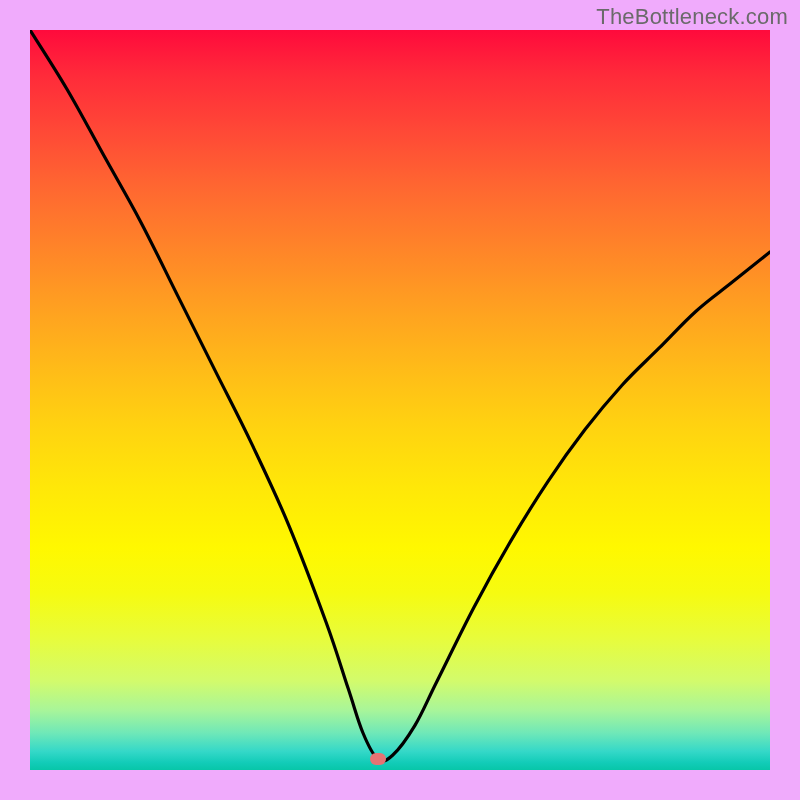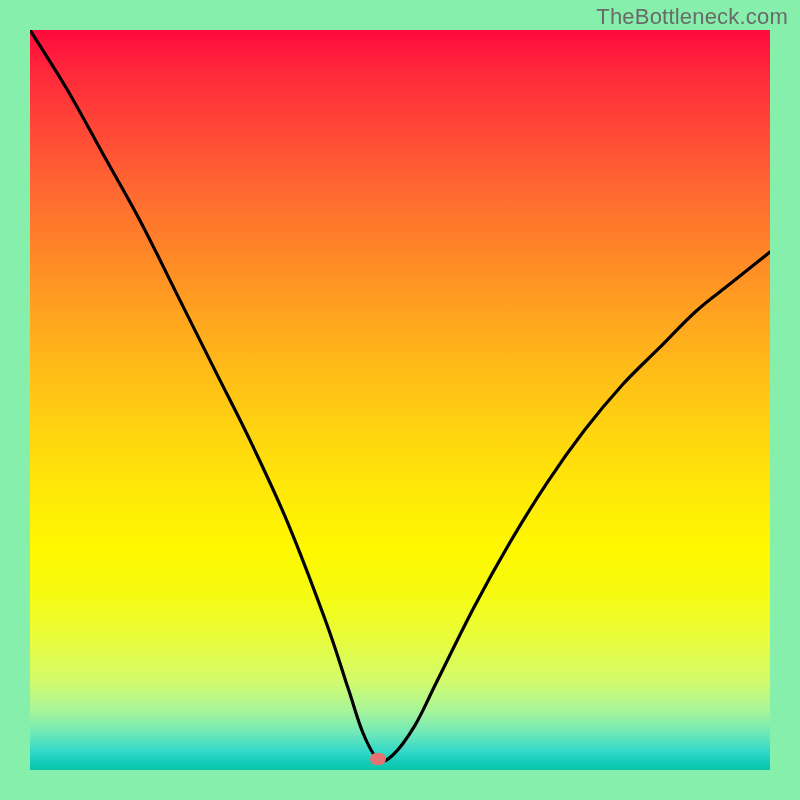--- a/index.html
+++ b/index.html
@@ -8,21 +8,21 @@
     width: 800px;
     height: 800px;
     background: #000;
     overflow: hidden;
     font-family: Arial, Helvetica, sans-serif;
   }
   .frame {
     position: relative;
     width: 800px;
     height: 800px;
-    background: #86efac;
+    background: #f0abfc;
     text-align: center;
   }
   .plot-area {
     position: absolute;
     left: 30px;
     top: 30px;
     width: 740px;
     height: 740px;
     
     background: linear-gradient(

